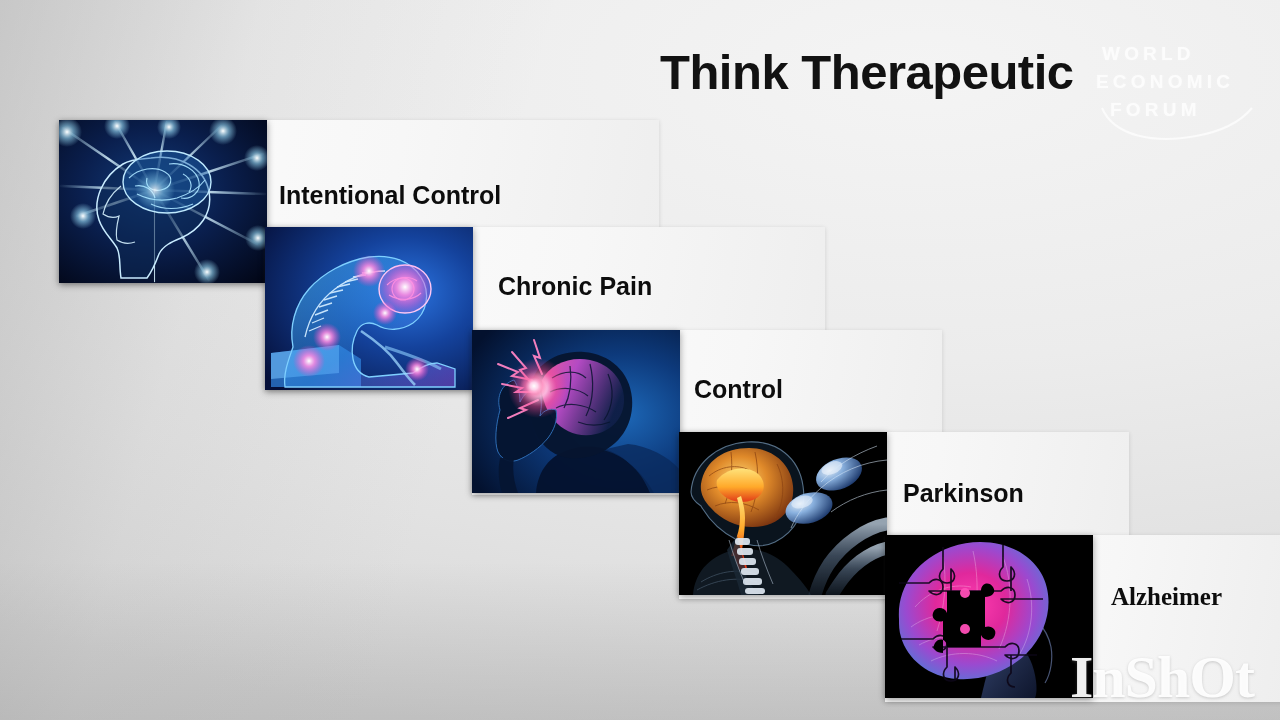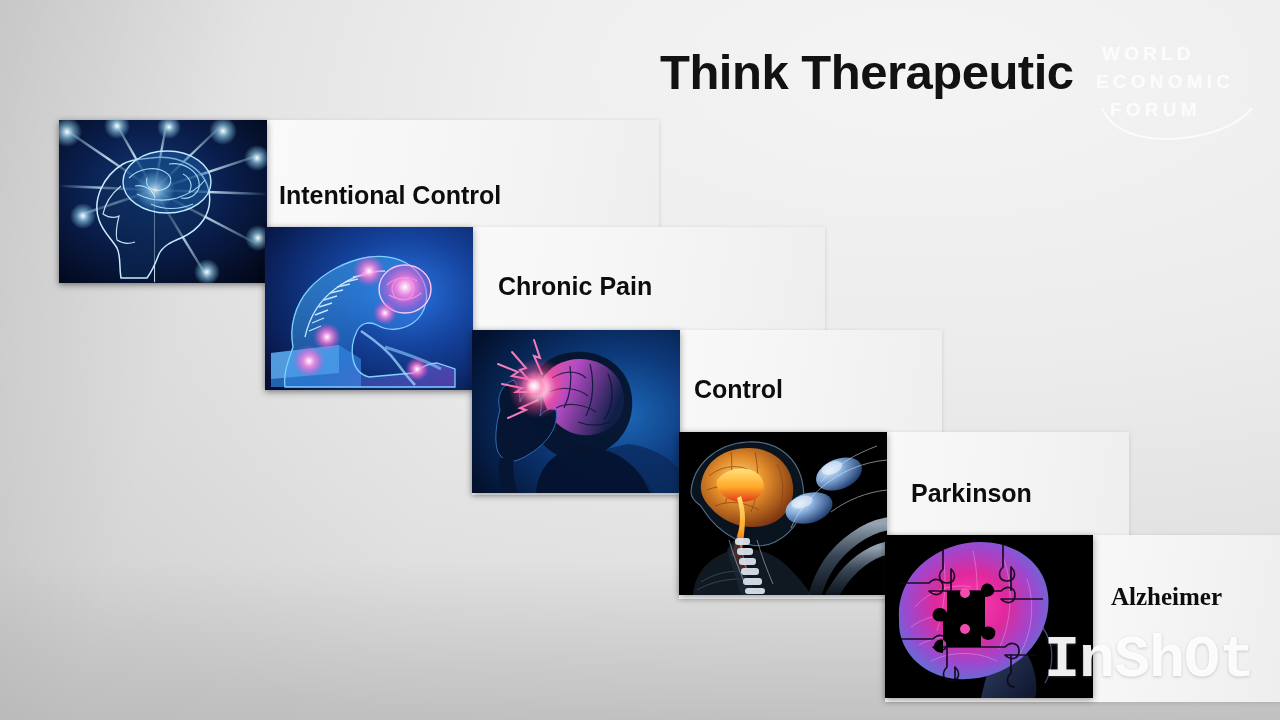--- a/index.html
+++ b/index.html
@@ -78,37 +78,37 @@
   #step-1{ left:265px; top:220px; }
   #step-1 .plate{ width:560px;  height:163px; top:7px; }
   #step-1 .caption{ left:221px; top:52px;margin-left:12px; }
 
   #step-2{ left:472px; top:323px; }
   #step-2 .plate{ width:470px;  height:165px; top:7px; }
   #step-2 .caption{ left:222px; top:52px; }
 
   #step-3{ left:679px; top:425px; }
   #step-3 .plate{ width:450px;  height:167px; top:7px; }
-  #step-3 .caption{ left:224px; top:54px;margin-left:8px; }
+  #step-3 .caption{ left:224px; top:54px; }
 
   #step-4{ left:885px; top:528px; }
   #step-4 .plate{ width:400px;  height:167px; top:7px; }
   #step-4 .caption{ left:226px; top:55px;font-family:Liberation Serif, serif; }
 
   
   #step-0{ z-index:11; } #step-1{ z-index:12; } #step-2{ z-index:13; }
   #step-3{ z-index:14; } #step-4{ z-index:15; }
 
   
   #inshot{
-    position:absolute; right:26px; bottom:26px; z-index:60;
+    position:absolute; right:26px; bottom:8px; z-index:60;
     font-size:60px; font-weight:bold; letter-spacing:-1px;
     color:rgba(255,255,255,.93);
     text-shadow:0 1px 3px rgba(120,120,120,.35);
-    font-family:Liberation Mono, monospace; pointer-events:none;
+    font-family:Liberation Serif, serif; pointer-events:none;
   }
 </style>
 </head>
 <body>
 
 <div id="slide">
 
   <div id="wef">
     <div class="wl l1">WORLD</div>
     <div class="wl l2">ECONOMIC</div>

